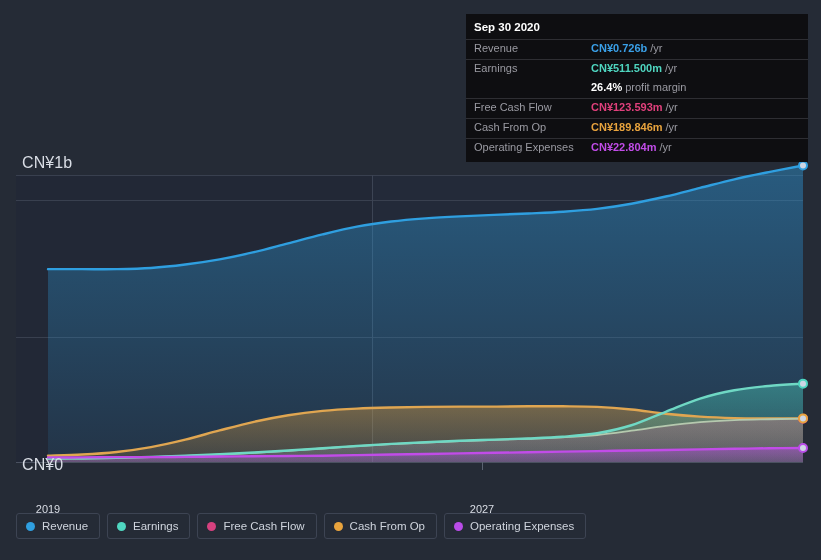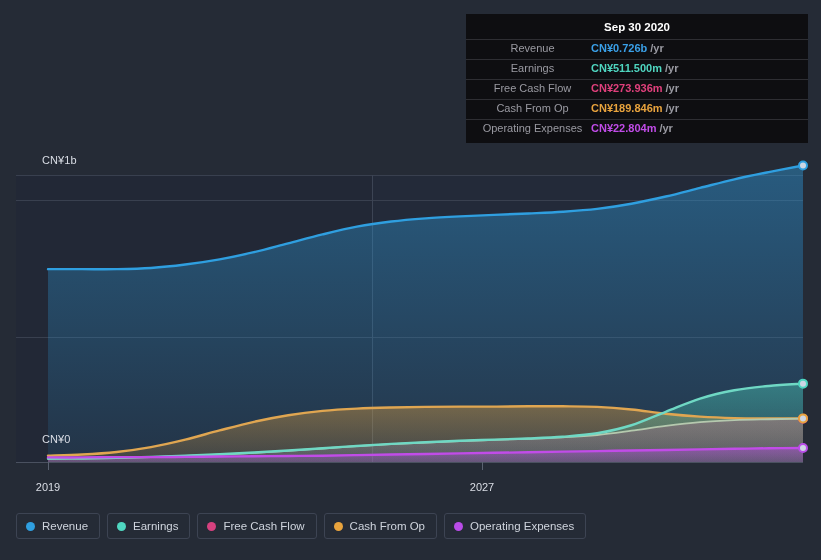--- a/index.html
+++ b/index.html
@@ -26,50 +26,49 @@
 
   #plot-svg {
     position: absolute;
     left: 0; top: 0;
   }
 
   
   .y-label {
     position: absolute;
     color: #d9dde5;
-    font-size: 11px;
+    font-size: 16px;
     letter-spacing: .1px;
     white-space: nowrap;
-    margin-left: 20px;
   }
   #y-label-top  { left: 22px; top: 154px; }
-  #y-label-zero { left: 22px; top: 433px; }
+  #y-label-zero { left: 22px; top: 456px; }
 
   
   .x-label {
     position: absolute;
     color: #d9dde5;
     font-size: 11px;
     white-space: nowrap;
     transform: translateX(-50%);
+    margin-top: 22px;
   }
   #x-label-0 { left: 48px;  top: 481px; }
   #x-label-1 { left: 482px; top: 481px; }
 
   
   #tooltip {
     position: absolute;
     left: 466px;
     top: 14px;
     width: 342px;
     background: #0e0e11;
     box-sizing: border-box;
     padding: 7px 0 4px 0;
     z-index: 20;
-    text-align: center;
   }
   #tooltip-date {
     color: #ffffff;
     font-size: 11.5px;
     font-weight: bold;
     padding: 0 8px 6px 8px;
   }
   .tt-row {
     display: flex;
     align-items: baseline;
@@ -87,21 +86,21 @@
   }
   .tt-val {
     font-size: 11px;
     font-weight: bold;
     white-space: nowrap;
   }
   .tt-unit {
     color: #9a9aa2;
     font-size: 11px;
     margin-left: 3px;
-    font-weight: bold;
+    font-weight: normal;
     white-space: nowrap;
   }
   .tt-margin-val { color: #ffffff; font-size: 11px; font-weight: bold; }
 
   
   #legend {
     position: absolute;
     left: 16px;
     top: 513px;
     display: flex;
@@ -214,24 +213,29 @@
       <span class="tt-val" style="color:#3aa0e8">CN¥0.726b</span>
       <span class="tt-unit">/yr</span>
     </div>
 
     <div class="tt-row">
       <span class="tt-key">Earnings</span>
       <span class="tt-val" style="color:#4fd6c0">CN¥511.500m</span>
       <span class="tt-unit">/yr</span>
     </div>
 
+    <div class="tt-row noline">
+      <span class="tt-key"></span>
+      <span class="tt-margin-val">26.4%</span>
+      <span class="tt-unit">profit margin</span>
+    </div>
 
     <div class="tt-row">
       <span class="tt-key">Free Cash Flow</span>
-      <span class="tt-val" style="color:#e0407c">CN¥273.936m</span>
+      <span class="tt-val" style="color:#e0407c">CN¥123.593m</span>
       <span class="tt-unit">/yr</span>
     </div>
 
     <div class="tt-row">
       <span class="tt-key">Cash From Op</span>
       <span class="tt-val" style="color:#e8a33d">CN¥189.846m</span>
       <span class="tt-unit">/yr</span>
     </div>
 
     <div class="tt-row">

